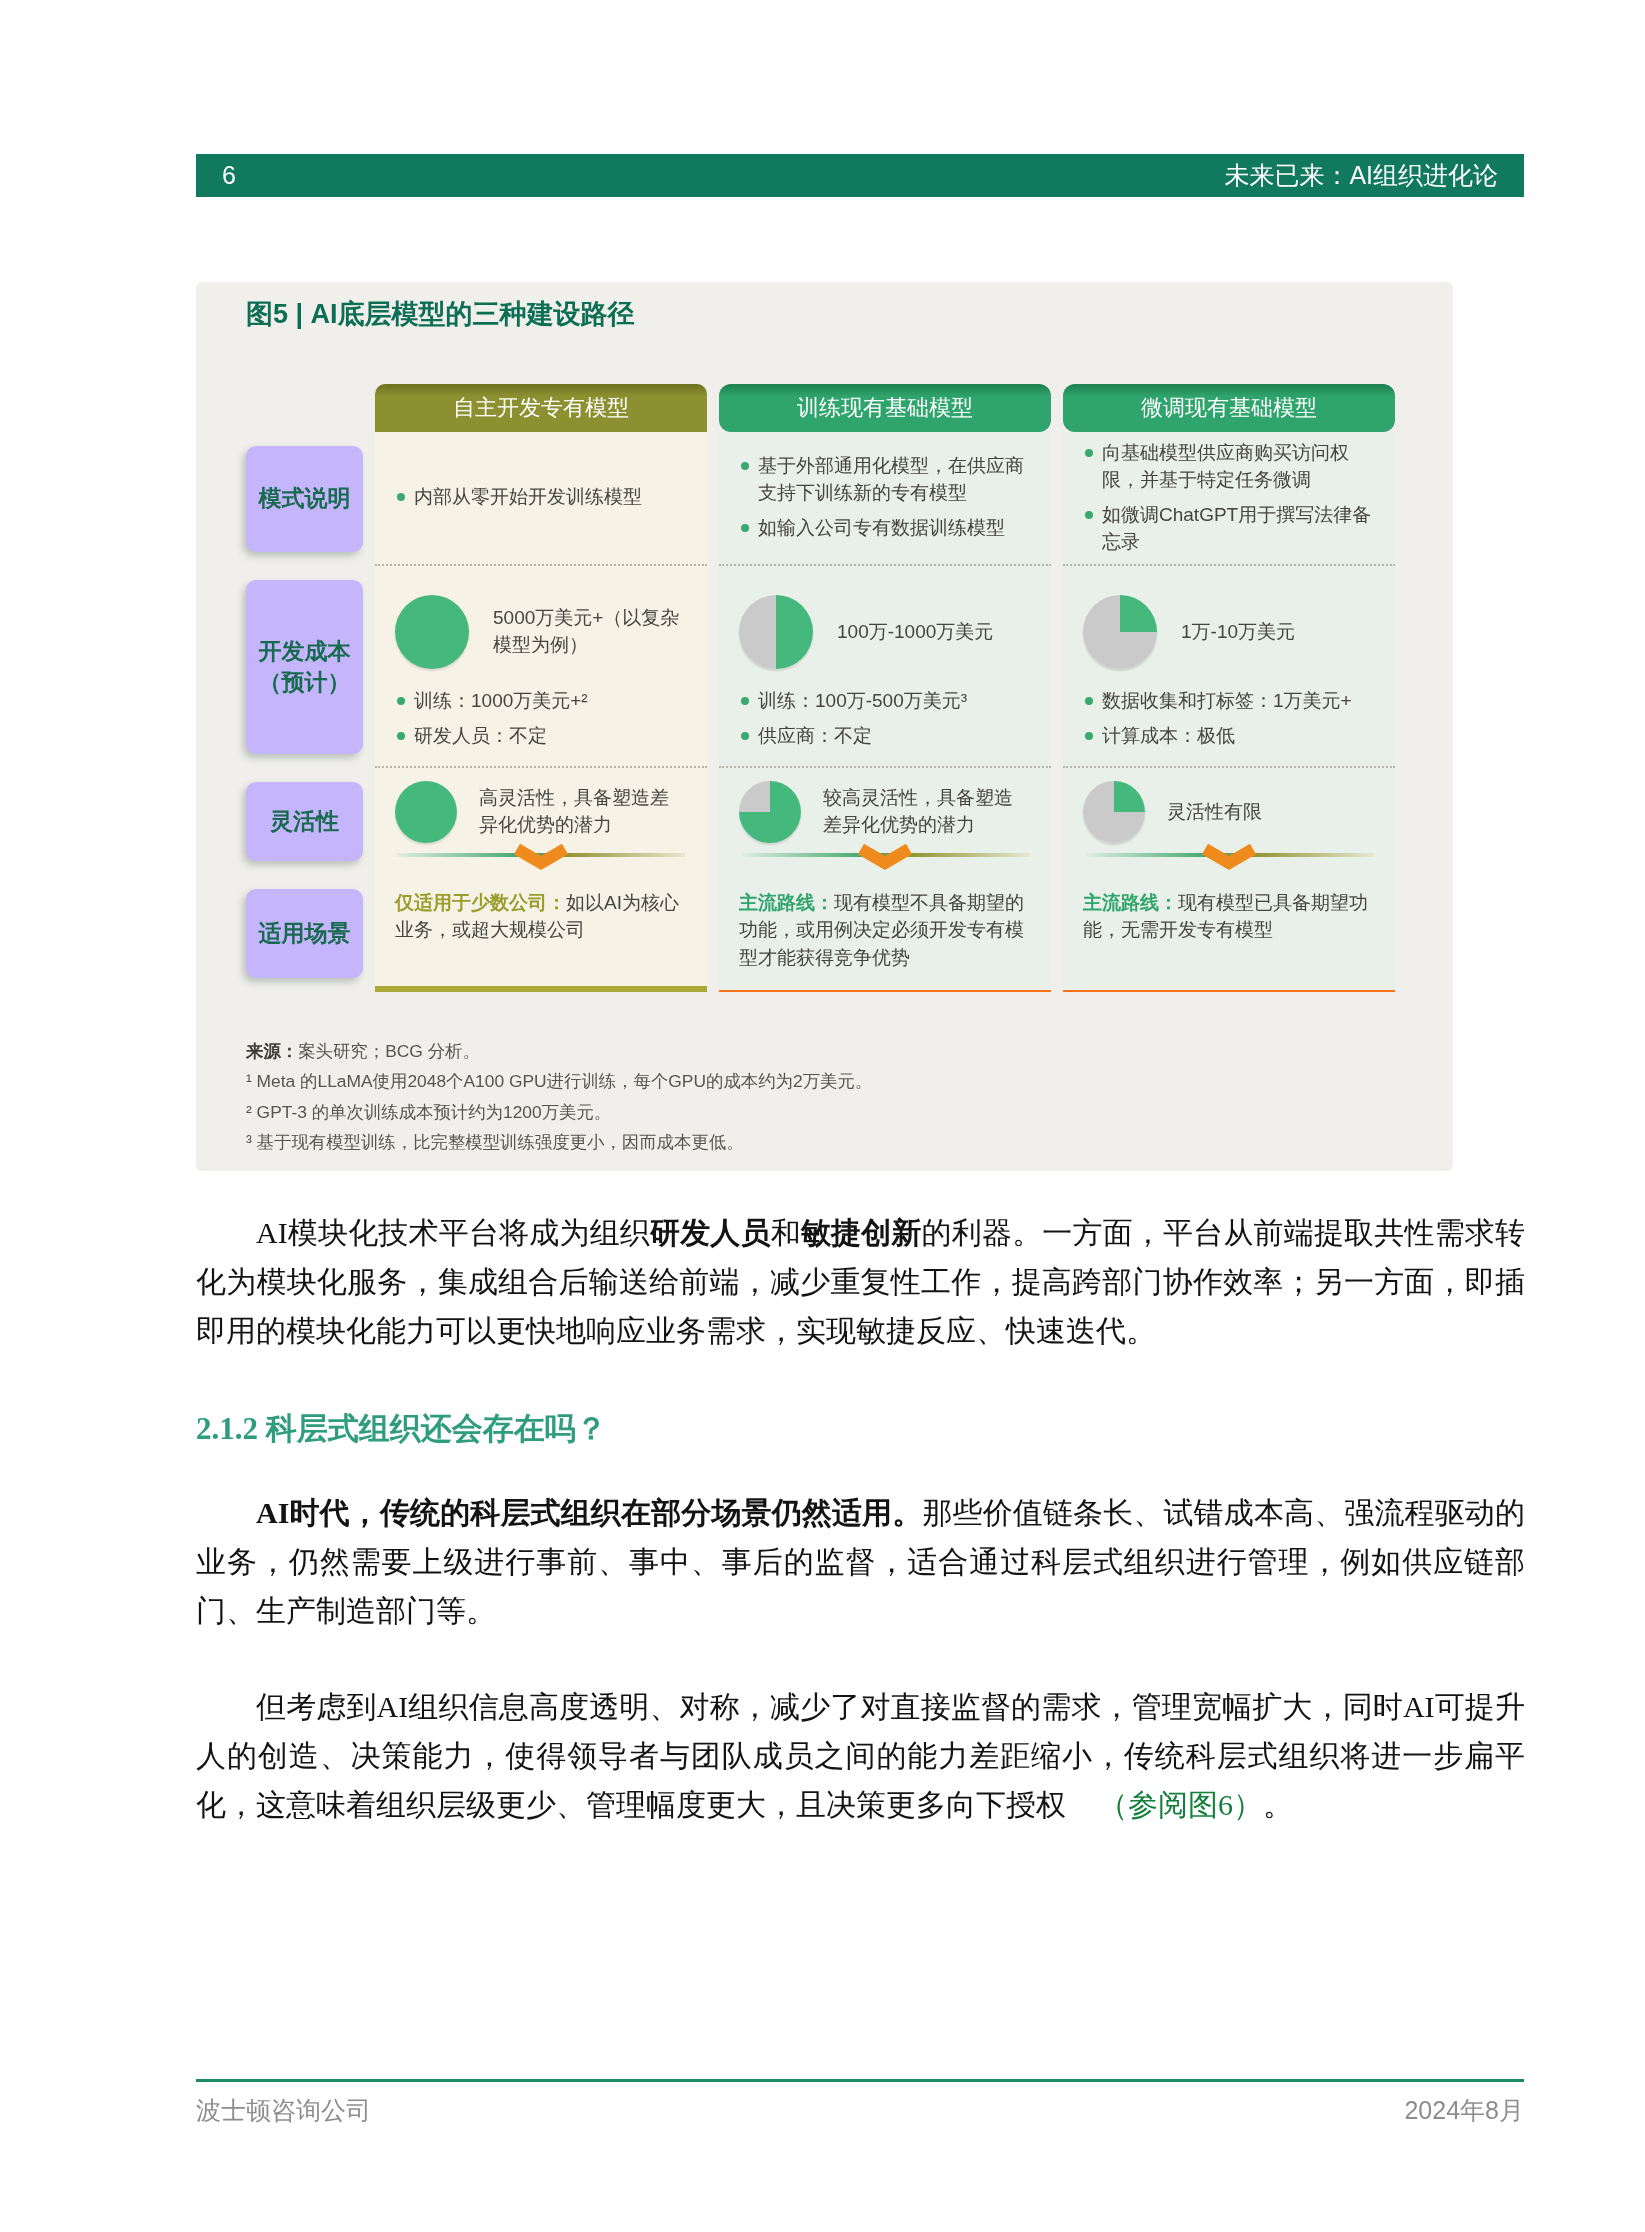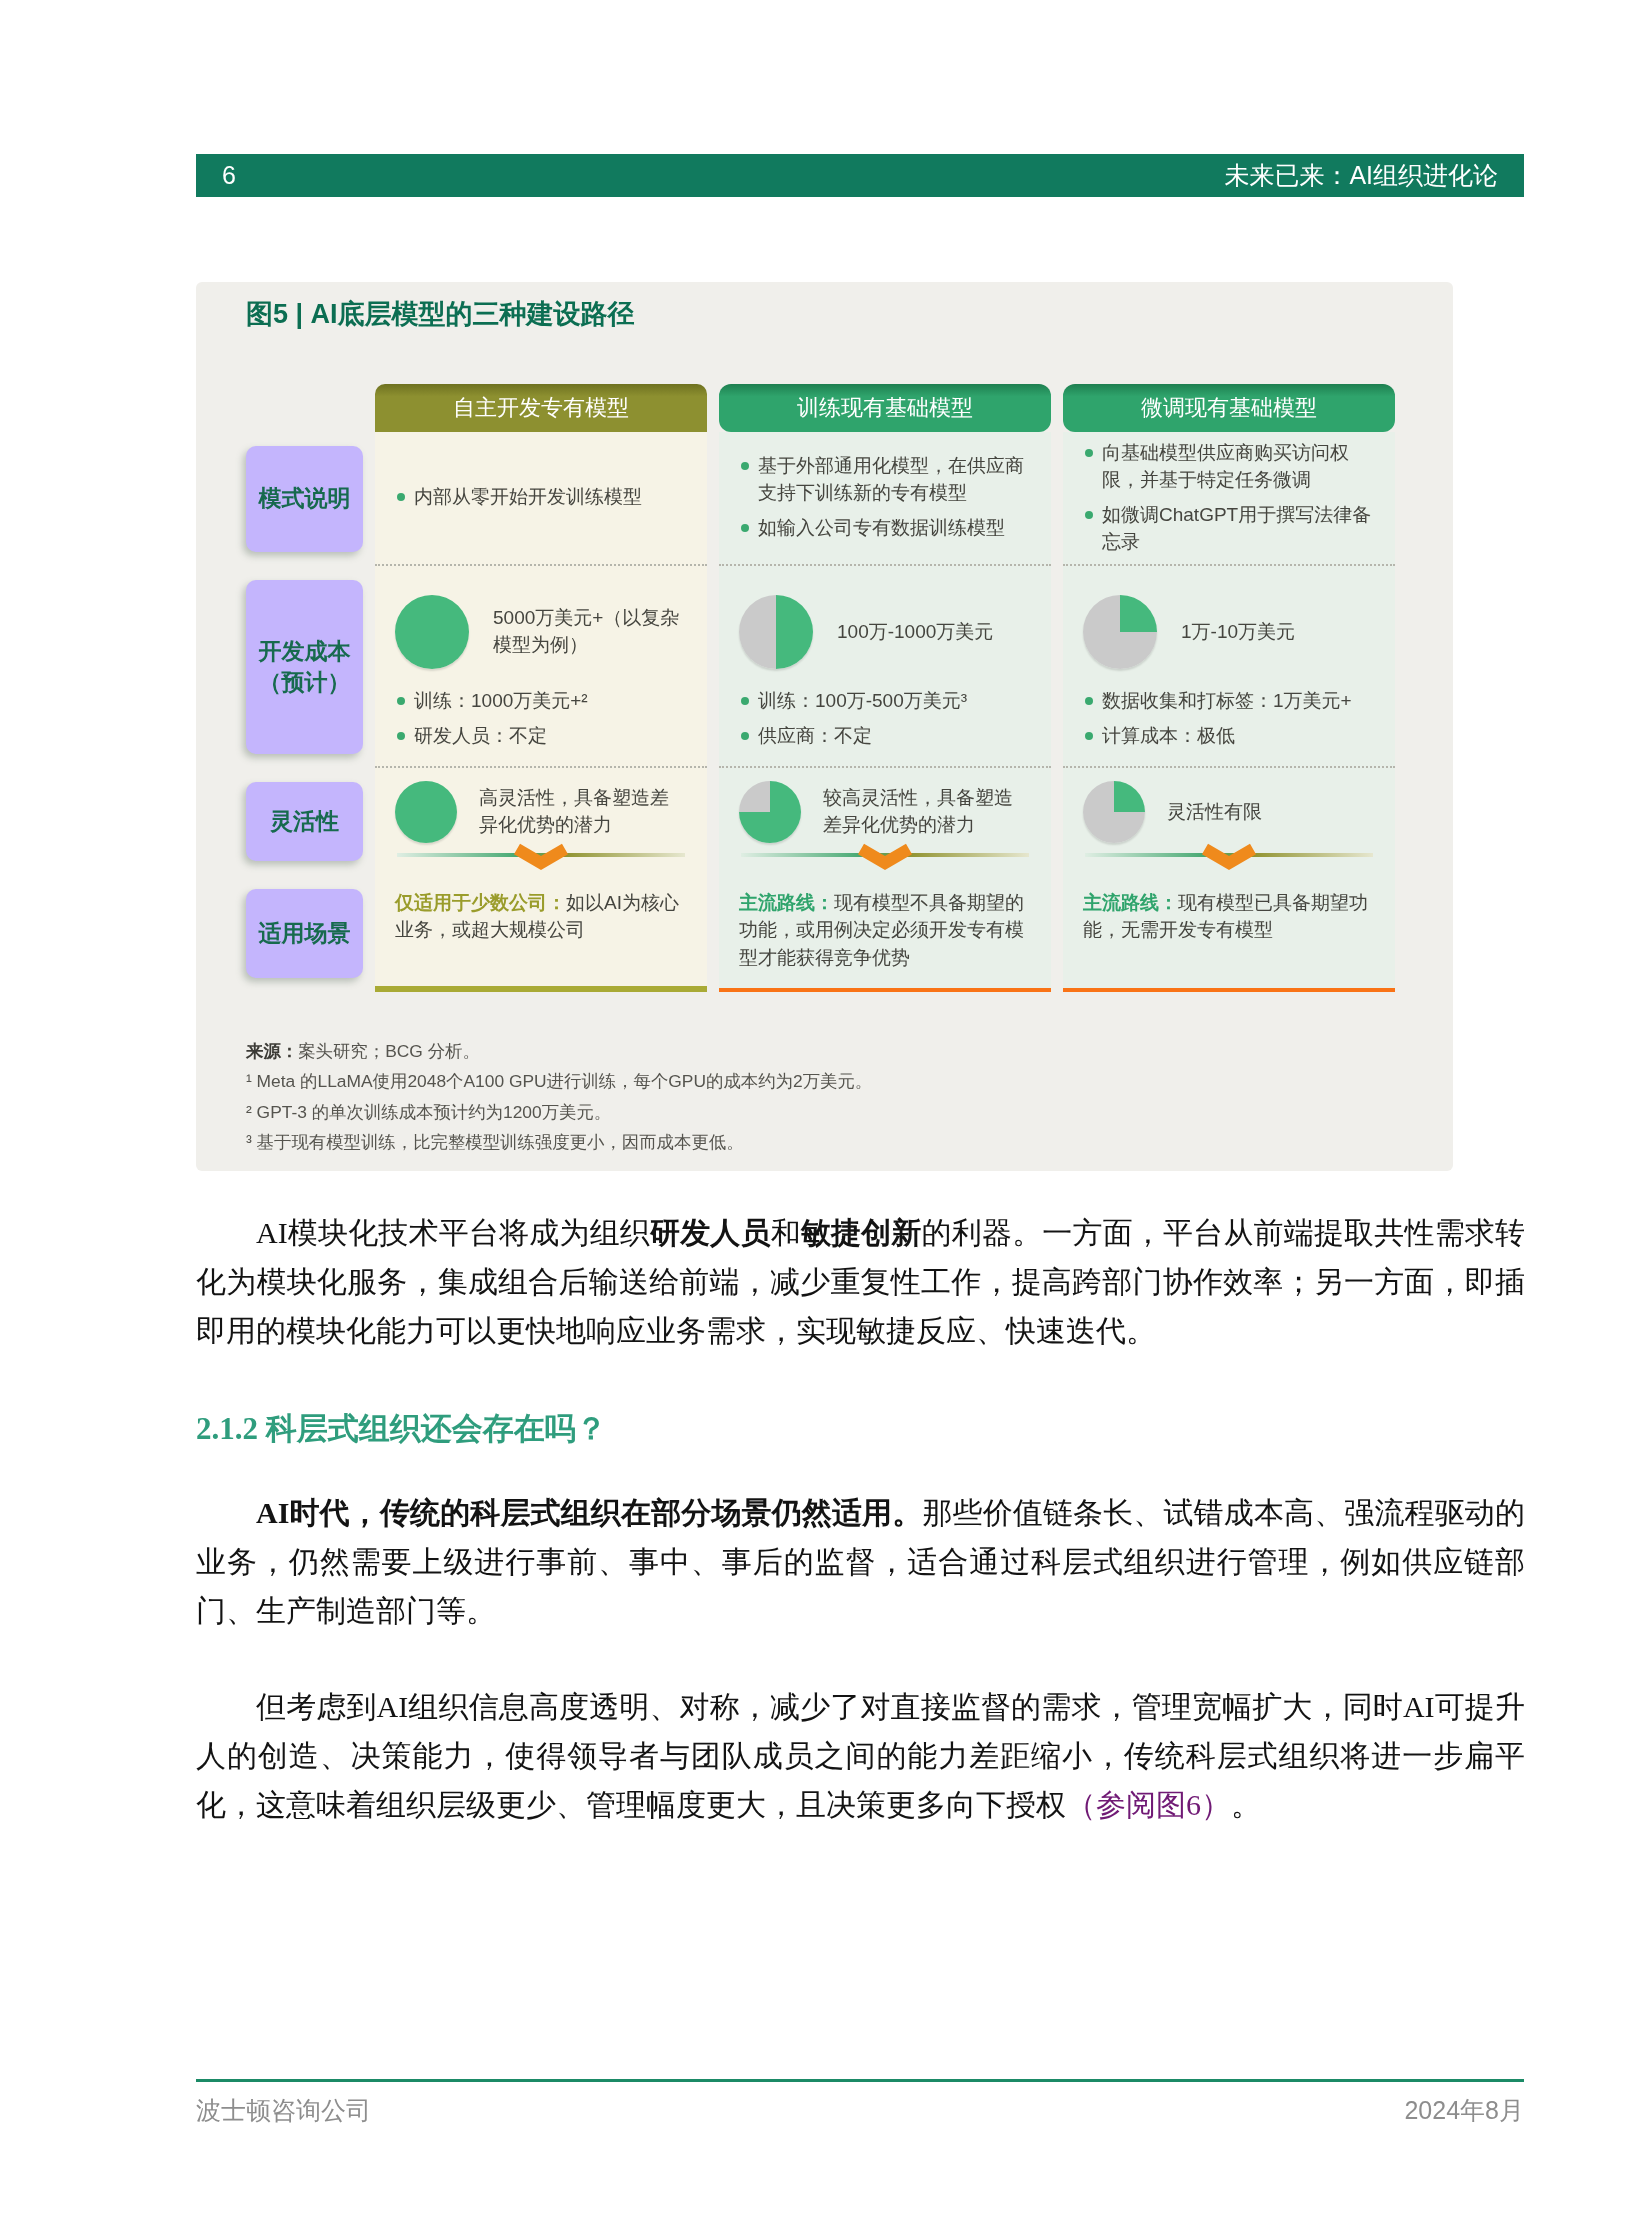--- a/index.html
+++ b/index.html
@@ -92,41 +92,41 @@
     background: linear-gradient(90deg,#dfeee3 0%, #45a871 42%, #8f922e 58%, #e6e7cf 100%);
   }
   .chevron { position: absolute; left: 50%; top: 1px; transform: translateX(-50%); overflow: visible; }
 
   .scenario { min-height: 117px; padding-top: 14px; }
   .scenario p { font-size: 19px; line-height: 1.45; color: #45453f; }
   .lead { font-weight: bold; }
   .olive-text { color: #9a9c2b; }
   .green-text { color: #2fa46c; }
   .end-olive { border-bottom: 6px solid #a9aa35; }
-  .end-green { border-bottom: 4px solid #f97316; }
+  .end-green { border-bottom: 2px solid #f97316; }
 
   .footnotes { margin: 44px 0 0 50px; font-size: 17.4px; color: #55544e; line-height: 1.75; }
   .footnotes .src strong { color: #3c3b36; }
 
   
   .body-copy {
     position: absolute; left: 196px; top: 1208px; width: 1329px;
     font-family: "Liberation Serif", "DejaVu Serif", serif;
   }
   .para {
     font-size: 30px; line-height: 49px; color: #131313;
     text-align: justify; text-indent: 2em;
   }
   .sec-heading {
     margin: 53px 0 38px;
     font-size: 31px; font-weight: bold; color: #2f9d7d;
     font-family: "Liberation Serif", "DejaVu Serif", serif;
   }
   .para + .para { margin-top: 47px; }
-  .figref { color: #701a75; text-decoration: none; cursor: pointer; }
+  .figref { color: #15803d; text-decoration: none; cursor: pointer; margin-left: 32px; }
 
   
   .rule { position: absolute; left: 196px; top: 2079px; width: 1328px; height: 3px; background: #1b8a66; }
   .foot-row {
     position: absolute; left: 196px; top: 2094px; width: 1328px;
     display: flex; justify-content: space-between;
     font-size: 25px; color: #8d8d8d;
   }
 </style>
 </head>

